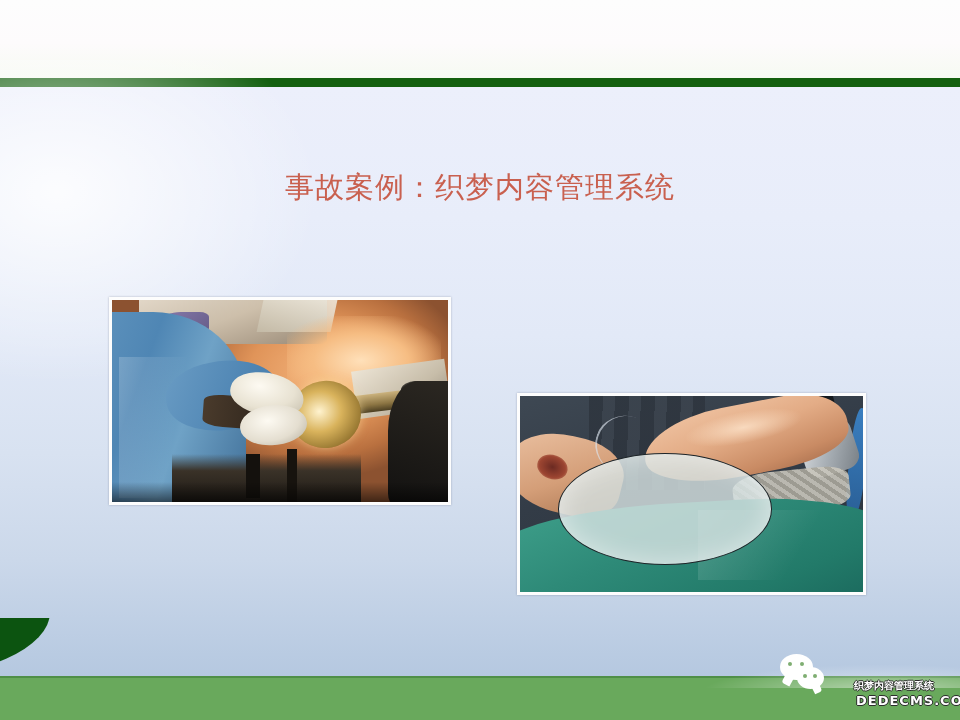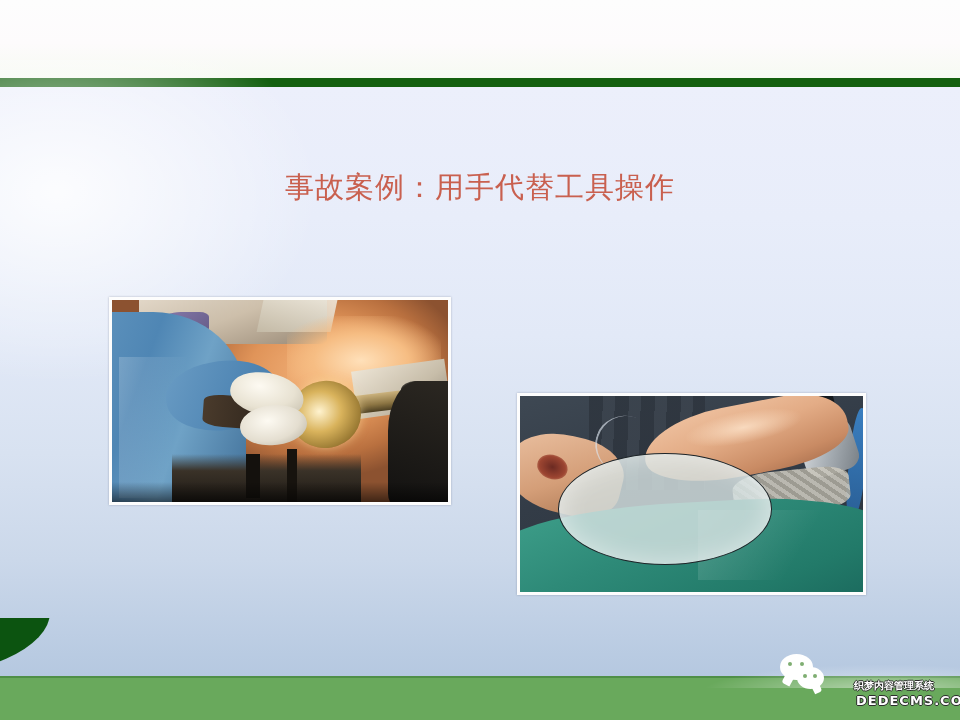--- a/index.html
+++ b/index.html
@@ -486,21 +486,21 @@
 
 <div id="slide">
 
   <div class="top-strip"></div>
   <div class="top-rule"></div>
   <div class="top-rule-glow"></div>
 
   <div class="body-bg"></div>
   <div class="body-glow"></div>
 
-  <div class="slide-title">事故案例：用手代替工具操作</div>
+  <div class="slide-title">事故案例：织梦内容管理系统</div>
 
   <div class="photo photo-1">
     <div class="photo-inner">
       <div class="s1-base"></div>
       <div class="s1-drape-top"></div>
       <div class="s1-drape-top2"></div>
       <div class="s1-purple"></div>
       <div class="s1-bright"></div>
       <div class="s1-machine"></div>
       <div class="s1-knob"></div>

